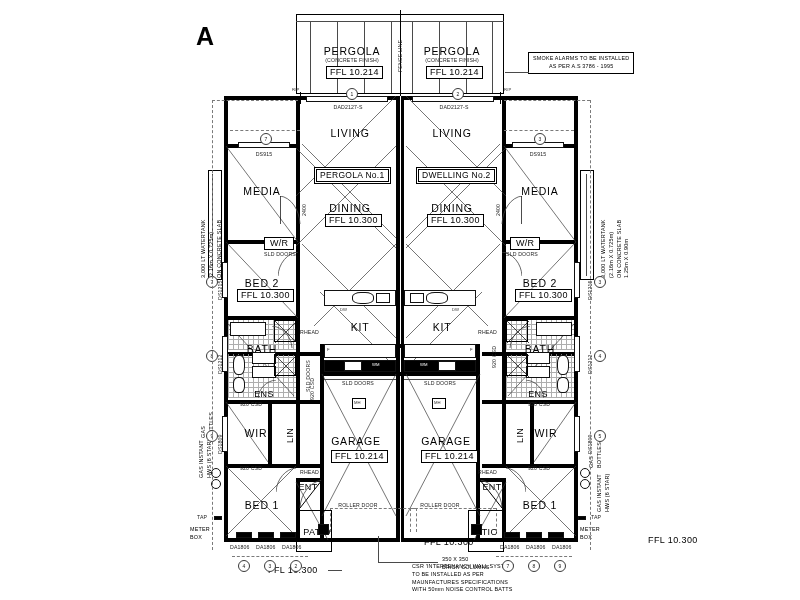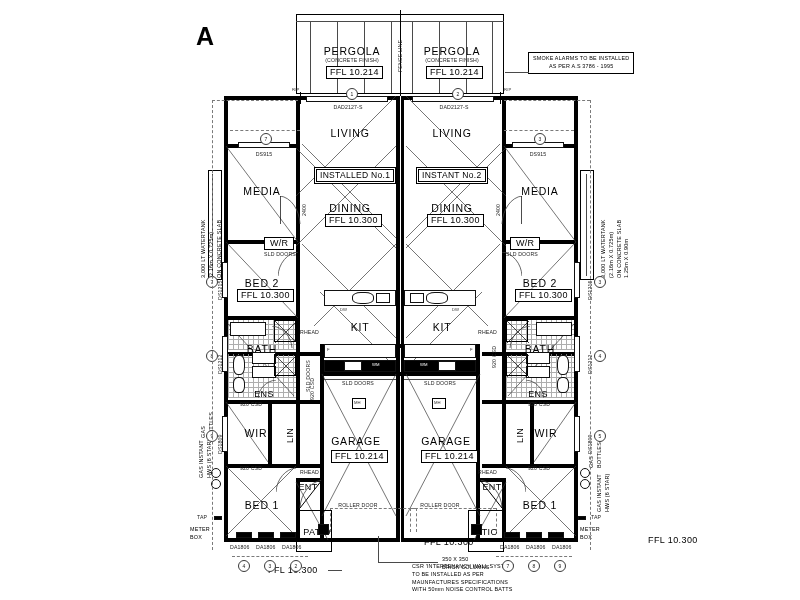--- a/index.html
+++ b/index.html
@@ -192,21 +192,21 @@
         <line x1="4" y1="228" x2="70" y2="300"></line>
         <line x1="350" y1="228" x2="284" y2="300"></line>
 
         <line x1="72" y1="386" x2="104" y2="444"></line>
         <line x1="282" y1="386" x2="250" y2="444"></line>
       </g>
     </svg>
   </div>
 
   <div class="lbl room ctr" style="left:350px;top:128px;">LIVING</div>
-  <div class="boxed dbl" style="left:316px;top:169px;font-size:8.5px;">INSTALLED No.1</div>
+  <div class="boxed dbl" style="left:316px;top:169px;font-size:8.5px;">PERGOLA No.1</div>
   <div class="lbl room ctr" style="left:350px;top:203px;">DINING</div>
   <div class="boxed" style="left:325px;top:214px;">FFL 10.300</div>
 
   <div class="lbl room ctr" style="left:262px;top:186px;">MEDIA</div>
   <div class="boxed" style="left:264px;top:237px;padding:1px 5px;">W/R</div>
   <div class="lbl tiny ctr" style="left:280px;top:252px;">SLD DOORS</div>
   <div class="lbl room ctr" style="left:262px;top:278px;">BED 2</div>
   <div class="boxed" style="left:237px;top:289px;">FFL 10.300</div>
 
   <div class="lbl room ctr" style="left:360px;top:322px;">KIT</div>
@@ -217,21 +217,21 @@
   <div class="lbl ctr" style="left:355px;top:365px;font-size:9px;">L'DY</div>
 
   <div class="lbl room ctr" style="left:356px;top:436px;">GARAGE</div>
   <div class="boxed" style="left:331px;top:450px;">FFL 10.214</div>
 
   <div class="lbl ctr" style="left:308px;top:483px;font-size:9px;">ENT</div>
   <div class="lbl room ctr" style="left:262px;top:500px;">BED 1</div>
   <div class="lbl ctr" style="left:317px;top:528px;font-size:9px;">PATIO</div>
 
   <div class="lbl room ctr" style="left:452px;top:128px;">LIVING</div>
-  <div class="boxed dbl" style="left:418px;top:169px;font-size:8.5px;">INSTANT No.2</div>
+  <div class="boxed dbl" style="left:418px;top:169px;font-size:8.5px;">DWELLING No.2</div>
   <div class="lbl room ctr" style="left:452px;top:203px;">DINING</div>
   <div class="boxed" style="left:427px;top:214px;">FFL 10.300</div>
 
   <div class="lbl room ctr" style="left:540px;top:186px;">MEDIA</div>
   <div class="boxed" style="left:510px;top:237px;padding:1px 5px;">W/R</div>
   <div class="lbl tiny ctr" style="left:522px;top:252px;">SLD DOORS</div>
   <div class="lbl room ctr" style="left:540px;top:278px;">BED 2</div>
   <div class="boxed" style="left:515px;top:289px;">FFL 10.300</div>
 
   <div class="lbl room ctr" style="left:442px;top:322px;">KIT</div>

